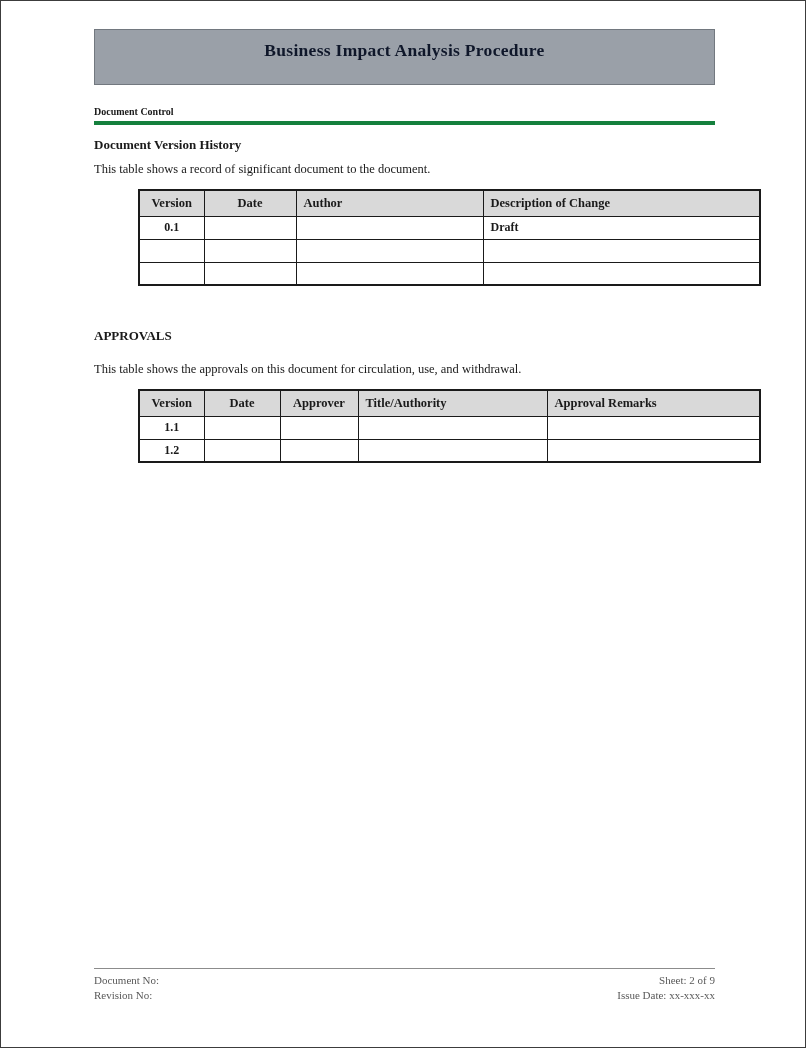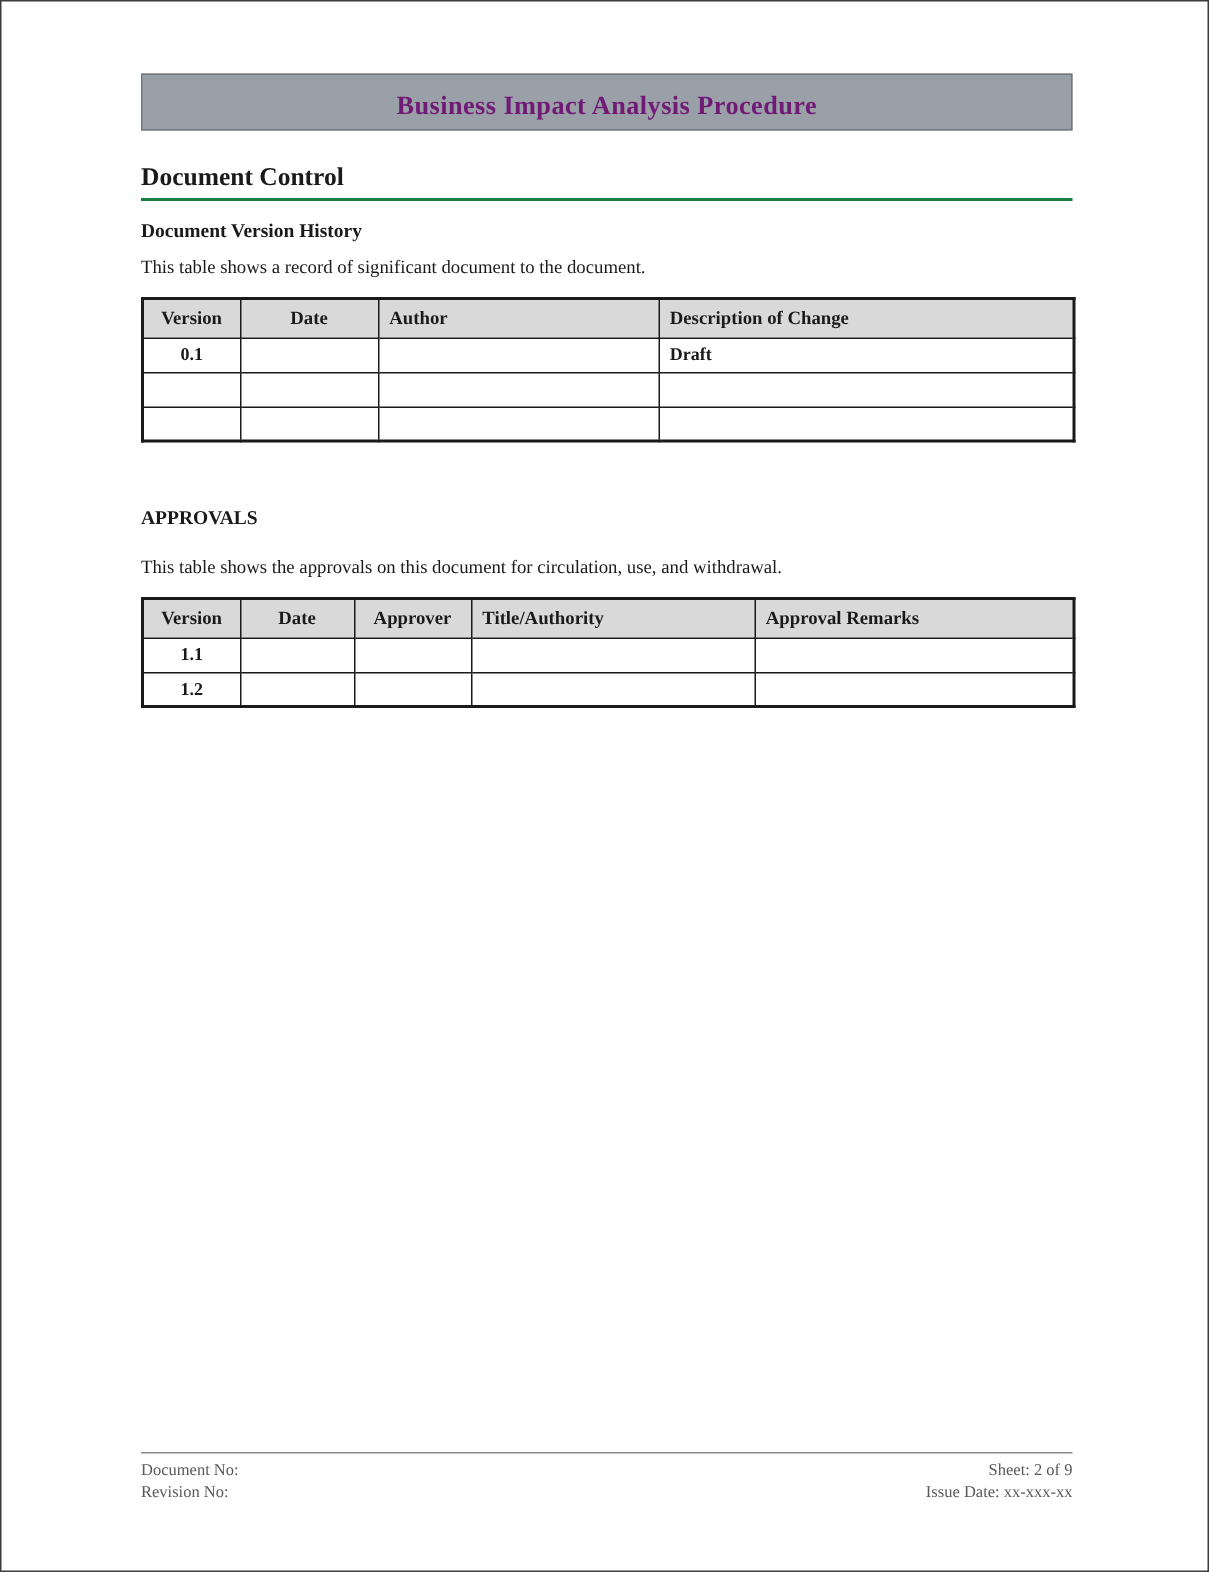--- a/index.html
+++ b/index.html
@@ -13,52 +13,53 @@
     color: #1a1a1a;
     overflow: hidden;
   }
   .content {
     position: absolute;
     left: 93px;
     width: 621px;
     top: 0;
   }
   .banner {
-    margin-top: 48px;
-    height: 38px;
+    margin-top: 28px;
+    height: 56px;
     background: #9aa0a8;
     border: 1px solid #72787f;
     text-align: center;
     line-height: 40px;
-    color: #701a75;
+    color: #0f172a;
     font-size: 17.5px;
     font-weight: bold;
     letter-spacing: 0.3px;
   }
   .doc-control-heading {
     margin-top: 21px;
-    font-size: 17px;
+    font-size: 10px;
     font-weight: bold;
     padding-bottom: 4px;
-    border-bottom: 2px solid #15803d;
+    border-bottom: 4px solid #15803d;
   }
   .sub-heading {
     margin-top: 12px;
     font-size: 13px;
     font-weight: bold;
   }
   .para {
     margin-top: 9px;
     font-size: 12.5px;
   }
   table {
     border-collapse: collapse;
     margin-top: 12px;
     width: 621px;
     table-layout: fixed;
+    margin-left: 44px;
   }
   table, th, td { border: 1px solid #1a1a1a; }
   table { border-width: 2px; }
   th {
     background: #d9d9d9;
     height: 26px;
     font-size: 12.5px;
     font-weight: bold;
     padding: 0 7px;
   }

